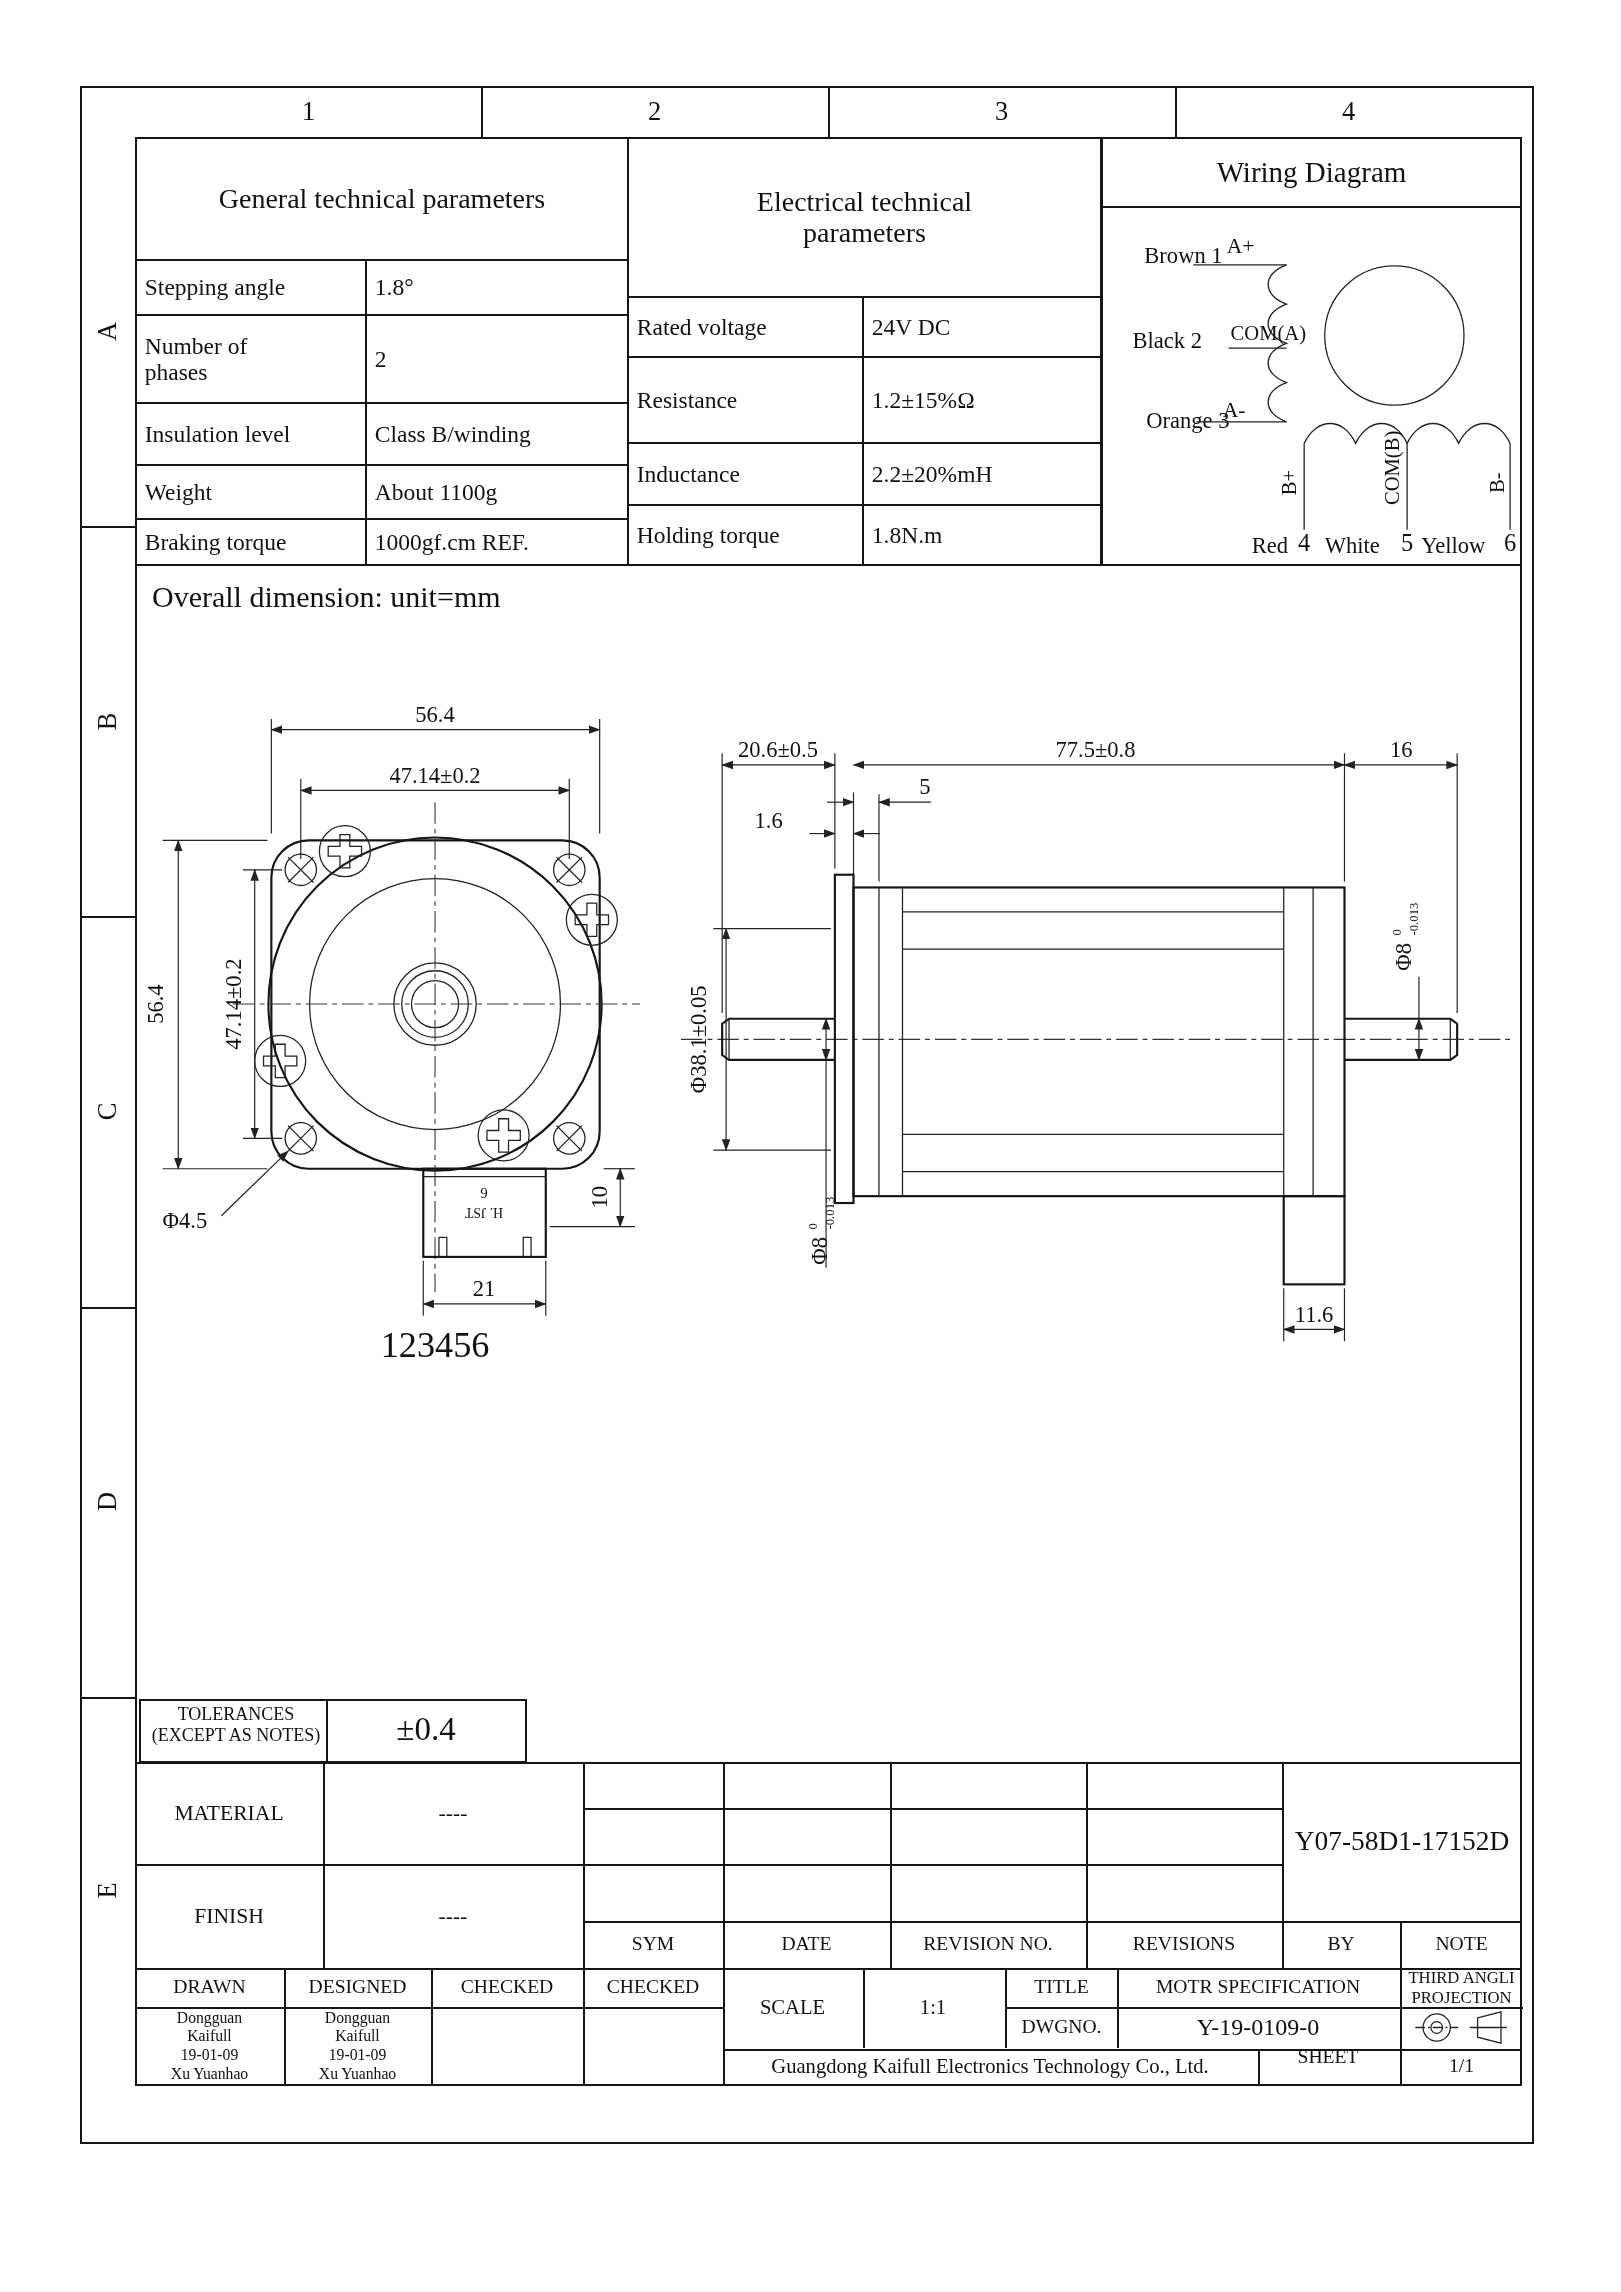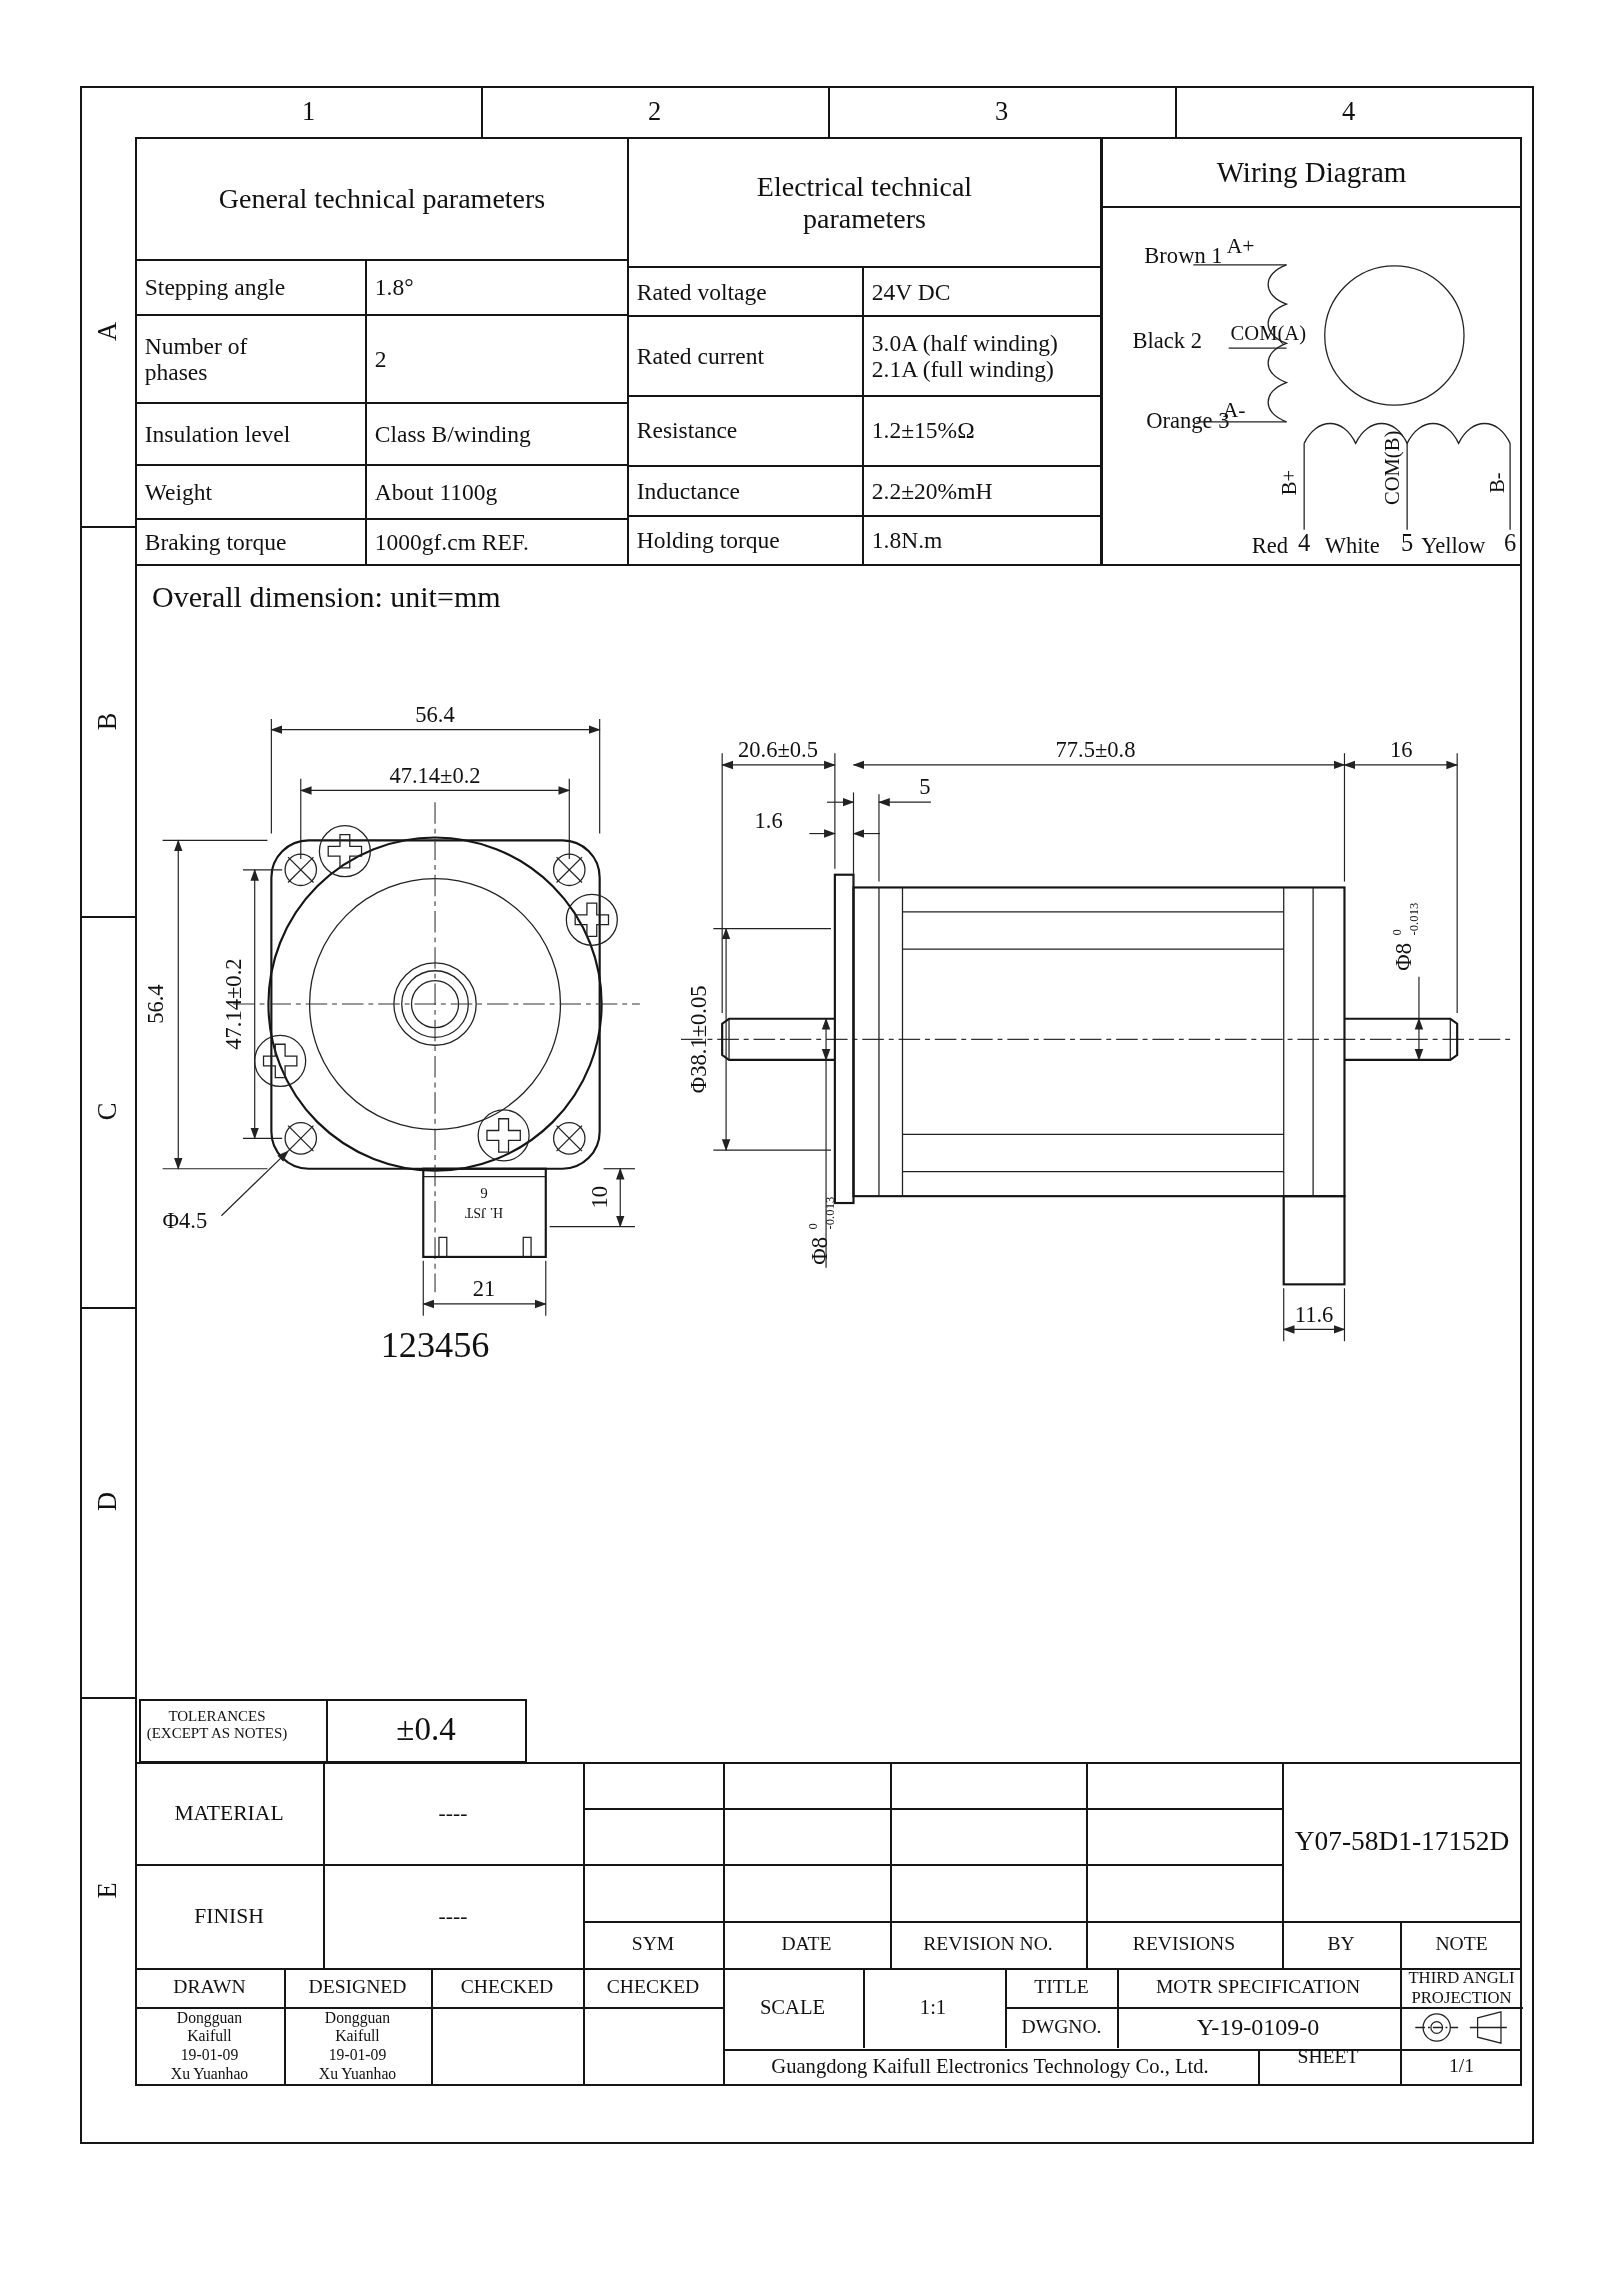--- a/index.html
+++ b/index.html
@@ -95,25 +95,20 @@
       </colgroup>
     <tbody>
         <tr style="height:116px">
           <td class="hdr" colspan="2">Electrical technical
 parameters</td>
         </tr>
     <tr style="height:44px">
           <td>Rated voltage</td>
           <td>24V DC</td>
         </tr>
-    <tr style="height:71px">
-          <td>Rated current</td>
-          <td>3.0A (half winding)
-2.1A (full winding)</td>
-        </tr>
     <tr style="height:63px">
           <td>Resistance</td>
           <td>1.2±15%Ω</td>
         </tr>
     <tr style="height:45px">
           <td>Inductance</td>
           <td>2.2±20%mH</td>
         </tr>
     <tr style="height:44px">
           <td>Holding torque</td>
@@ -329,21 +324,21 @@
         <line class="dim" x1="1234" y1="736" x2="1234" y2="790"></line>
         <line class="dim" x1="1172" y1="778" x2="1234" y2="778" marker-start="url(#arA)" marker-end="url(#arA)"></line>
         <text class="dtx" x="1203" y="770" text-anchor="middle">11.6</text>
       </g>
     </g>
   </svg>
 
   <div>
     <div class="frame" style="left:139px;top:1699px;width:388px;height:64px;border-width:2.2px;"></div>
     <div class="vl" style="left:326px;top:1699px;height:64px;"></div>
-    <div class="tc" style="left:127px;top:1701px;width:180px;height:48px;font-size:15px;">
+    <div class="tc" style="left:146px;top:1701px;width:180px;height:48px;font-size:18px;">
       <span><span>TOLERANCES</span><br><span>(EXCEPT AS NOTES)</span></span>
     </div>
     <div class="tc" style="left:328px;top:1699px;width:196px;height:62px;font-size:33px;">±0.4</div>
   </div>
 
   <div>
 
     <div class="hl" style="left:135px;top:1762px;width:1387px;"></div>
     <div class="hl" style="left:583px;top:1808px;width:699px;"></div>
     <div class="hl" style="left:135px;top:1864px;width:1147px;"></div>

